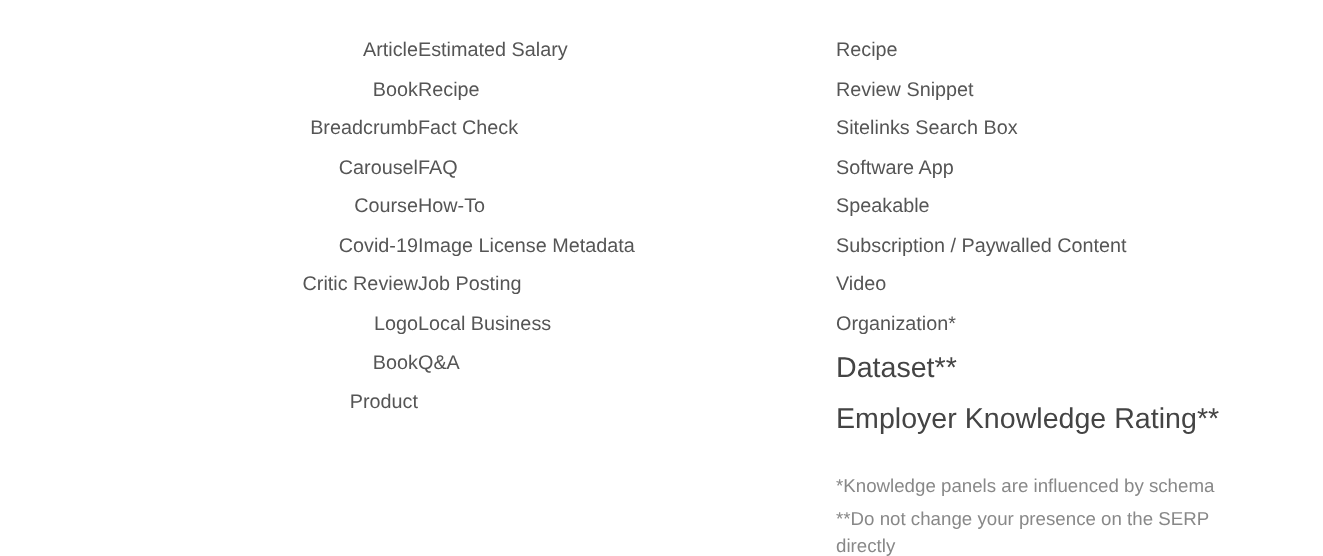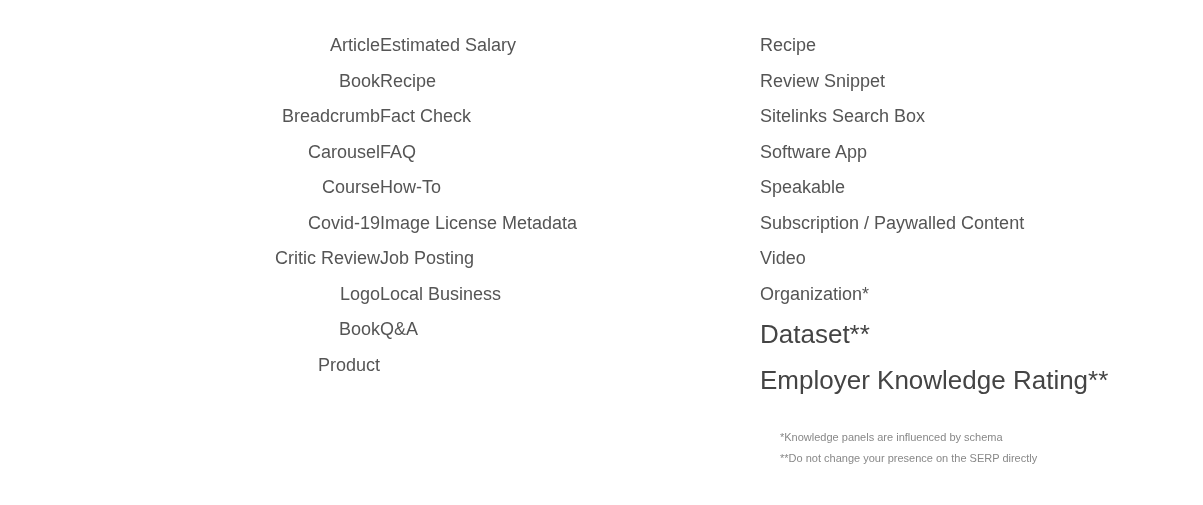--- a/index.html
+++ b/index.html
@@ -62,24 +62,23 @@
     }
 
     .footnotes {
       margin-top: 24px;
       display: flex;
       flex-direction: column;
       gap: 4px;
     }
 
     .footnote-text {
-      font-size: 11px;
+      font-size: 17px;
       color: #888888;
       line-height: 1.5;
-      margin-left: 20px;
     }
   </style>
 </head>
 <body>
 
 <div class="content-wrapper">
 
   <div class="column">
     <span class="list-item">Article</span>
     <span class="list-item">Book</span>

